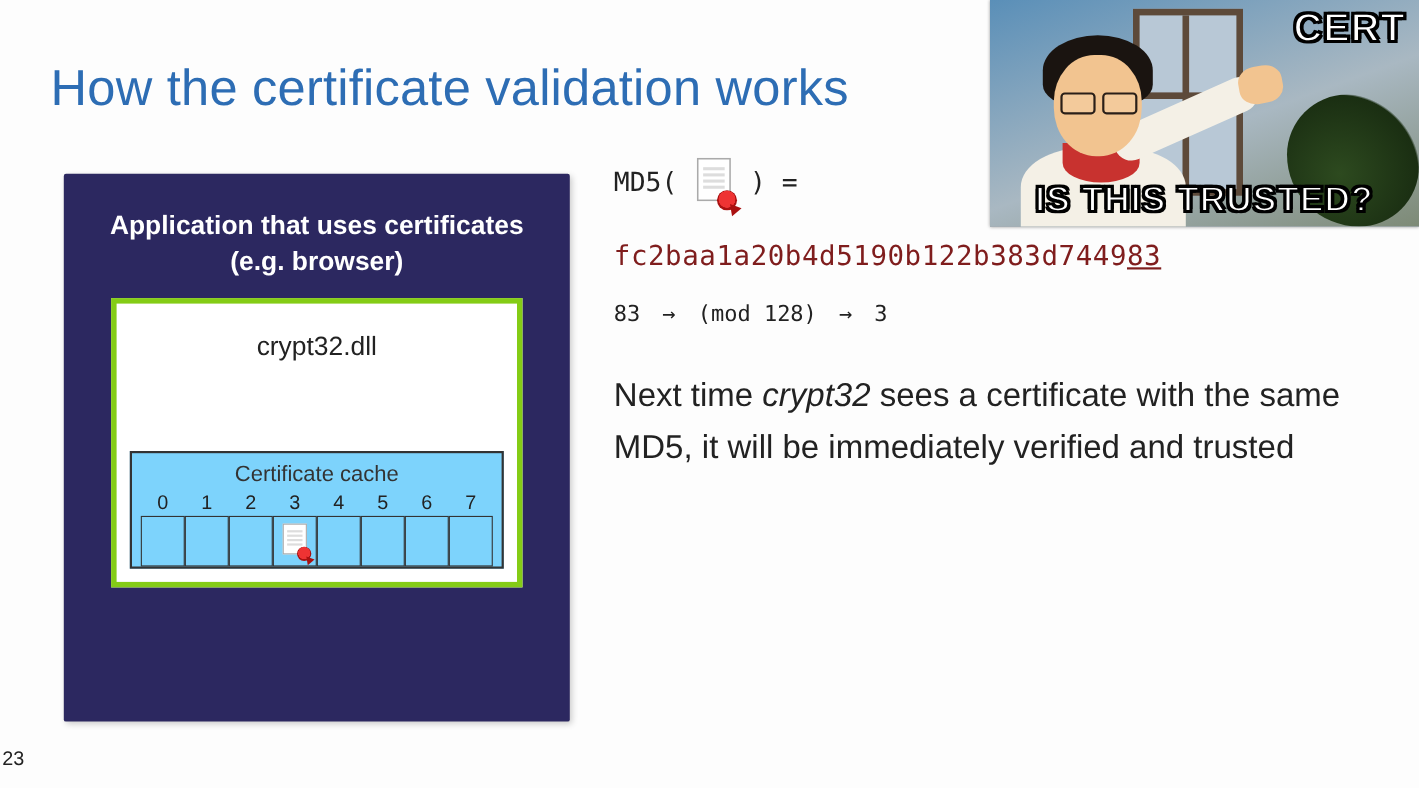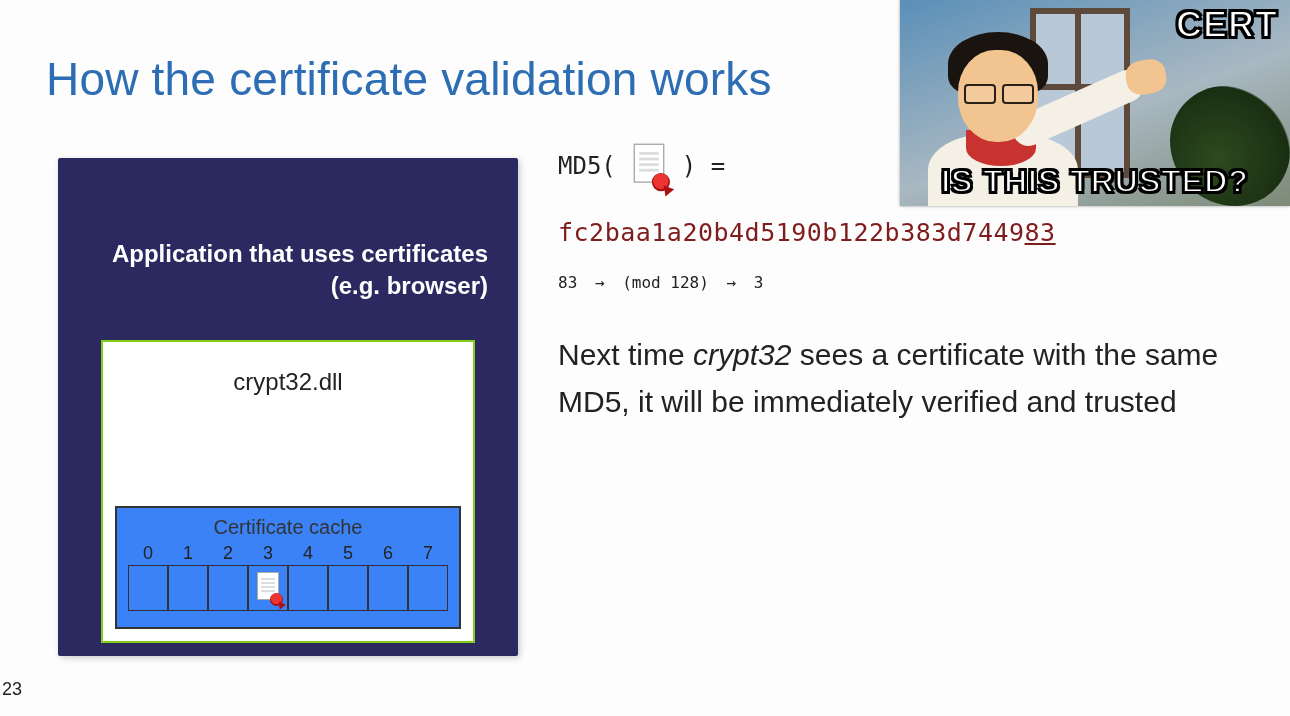--- a/index.html
+++ b/index.html
@@ -5,41 +5,41 @@
   * { box-sizing: border-box; margin: 0; padding: 0; }
   html, body { width: 1290px; height: 716px; font-family: "Segoe UI", "Helvetica Neue", Arial, sans-serif; background: #fdfdfd; overflow: hidden; }
   .slide { position: relative; width: 1290px; height: 716px; }
 
   .title { position: absolute; top: 52px; left: 46px; font-size: 46px; font-weight: 400; color: #2d6db4; letter-spacing: 0.2px; }
 
   .slide-num { position: absolute; left: 2px; bottom: 16px; font-size: 18px; color: #222; }
 
   
   .diagram { position: absolute; top: 158px; left: 58px; width: 460px; height: 498px; background: #2c2860; color: #fff; border-radius: 2px; box-shadow: 2px 2px 6px rgba(0,0,0,0.2); }
-  .diagram-header { text-align: right; padding: 32px 30px 37px; font-size: 24px; font-weight: 600; line-height: 1.35; margin-top: 48px; }
-  .crypt-box { margin: 0 auto; background: #fff; border: 2px solid #84cc16; width: 374px; height: 303px; position: relative; }
+  .diagram-header { text-align: center; padding: 32px 30px 16px; font-size: 24px; font-weight: 600; line-height: 1.35; }
+  .crypt-box { margin: 0 auto; background: #fff; border: 5px solid #84cc16; width: 374px; height: 263px; position: relative; }
   .crypt-label { position: absolute; top: 26px; left: 0; right: 0; text-align: center; color: #222; font-size: 24px; font-weight: 400; }
-  .cache-box { position: absolute; left: 12px; right: 12px; bottom: 12px; border: 2px solid #333; background: #3b82f6; padding: 8px 6px 16px; }
+  .cache-box { position: absolute; left: 12px; right: 12px; bottom: 12px; border: 2px solid #333; background: #7dd3fc; padding: 8px 6px 0; }
   .cache-title { text-align: center; color: #333; font-size: 20px; margin-bottom: 4px; }
   .cache-row { display: flex; justify-content: center; gap: 0; }
   .cache-headers .cell { border: none; height: 24px; font-size: 18px; color: #222; }
   .cell { width: 40px; height: 46px; border: 1px solid #333; display: flex; align-items: center; justify-content: center; position: relative; }
   .cache-headers .cell { border: none; height: 22px; }
   .cert-icon { width: 26px; height: 32px; position: relative; }
   .cert-icon .page { width: 22px; height: 28px; background: #fff; border: 1px solid #aaa; position: absolute; top: 0; left: 2px; }
   .cert-icon .page::before { content:""; position:absolute; left:3px; top:5px; width:14px; height:2px; background:#ddd; box-shadow: 0 4px 0 #ddd, 0 8px 0 #ddd, 0 12px 0 #ddd; }
   .cert-icon .seal { position: absolute; right: -2px; bottom: -2px; width: 13px; height: 13px; background: radial-gradient(circle at 50% 45%, #e33 55%, #a11 58%); border-radius: 50%; }
   .cert-icon .seal::after { content:""; position:absolute; right:-2px; bottom:-4px; width:0; height:0; border-left:4px solid transparent; border-right:4px solid transparent; border-top:7px solid #a11; transform: rotate(20deg); }
 
   
   .right { position: absolute; left: 558px; top: 150px; right: 28px; }
   .md5-line { display: flex; align-items: center; gap: 12px; font-family: "Consolas","Menlo",monospace; font-size: 24px; color: #222; margin-bottom: 36px; }
   .hash { font-family: "Consolas","Menlo",monospace; font-size: 25px; color: #7f1d1d; letter-spacing: 0.5px; margin-bottom: 26px; }
   .hash .ul { text-decoration: underline; }
-  .mod-line { font-family: "Consolas","Menlo",monospace; font-size: 16px; color: #222; margin-bottom: 40px; }
+  .mod-line { font-family: "Consolas","Menlo",monospace; font-size: 20px; color: #222; margin-bottom: 40px; }
   .arrow { display:inline-block; margin: 0 8px; }
   .explain { font-size: 30px; color: #222; line-height: 1.55; font-weight: 400; max-width: 700px; }
   .explain em { font-style: italic; }
 
   
   .meme { position: absolute; top: 0; right: 0; width: 390px; height: 206px; background: linear-gradient(180deg,#8b9da8 0%, #6b7a85 100%); overflow: hidden; box-shadow: 0 0 3px rgba(0,0,0,0.4); }
   .meme .sky { position:absolute; inset:0; background: linear-gradient(160deg,#5a8fb8 0%, #a9b8c2 55%, #7d8a76 100%); }
   .meme .window { position:absolute; left:130px; top:8px; width:100px; height:170px; background:#b8c8d6; border:6px solid #5d4a3a; }
   .meme .window::before { content:""; position:absolute; left:44%; top:0; bottom:0; width:6px; background:#5d4a3a; }
   .meme .window::after { content:""; position:absolute; top:44%; left:0; right:0; height:6px; background:#5d4a3a; }

